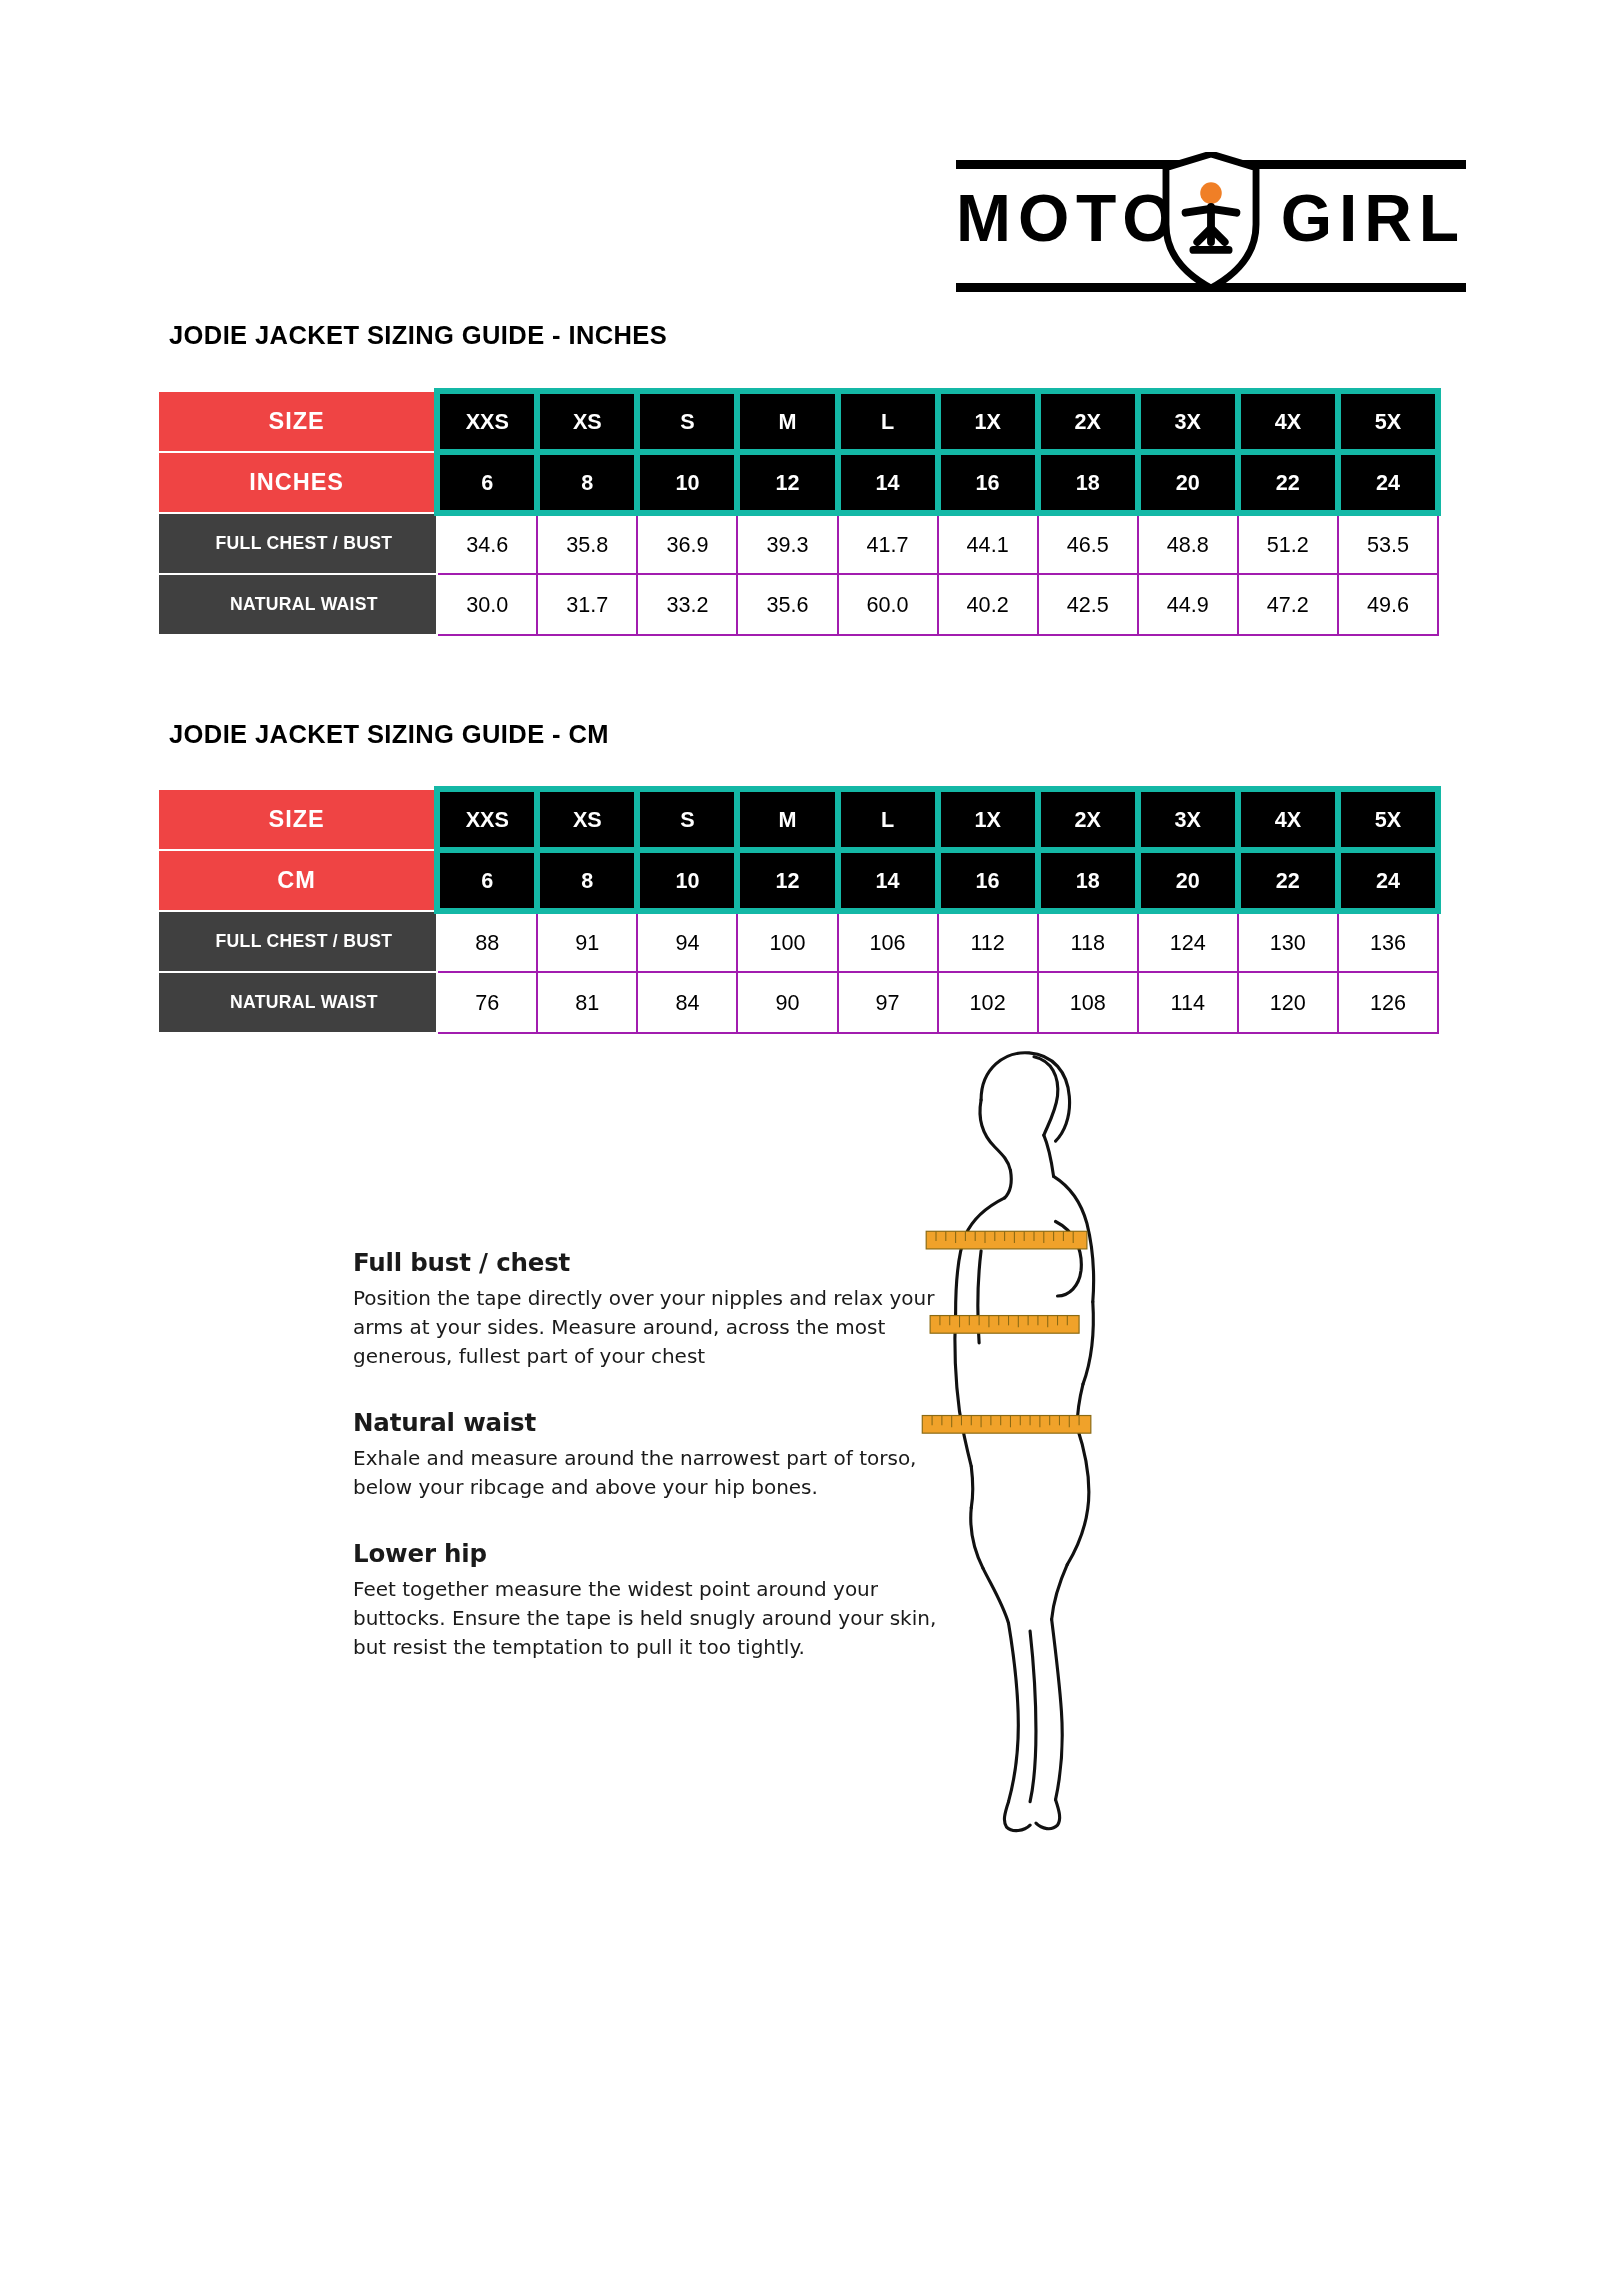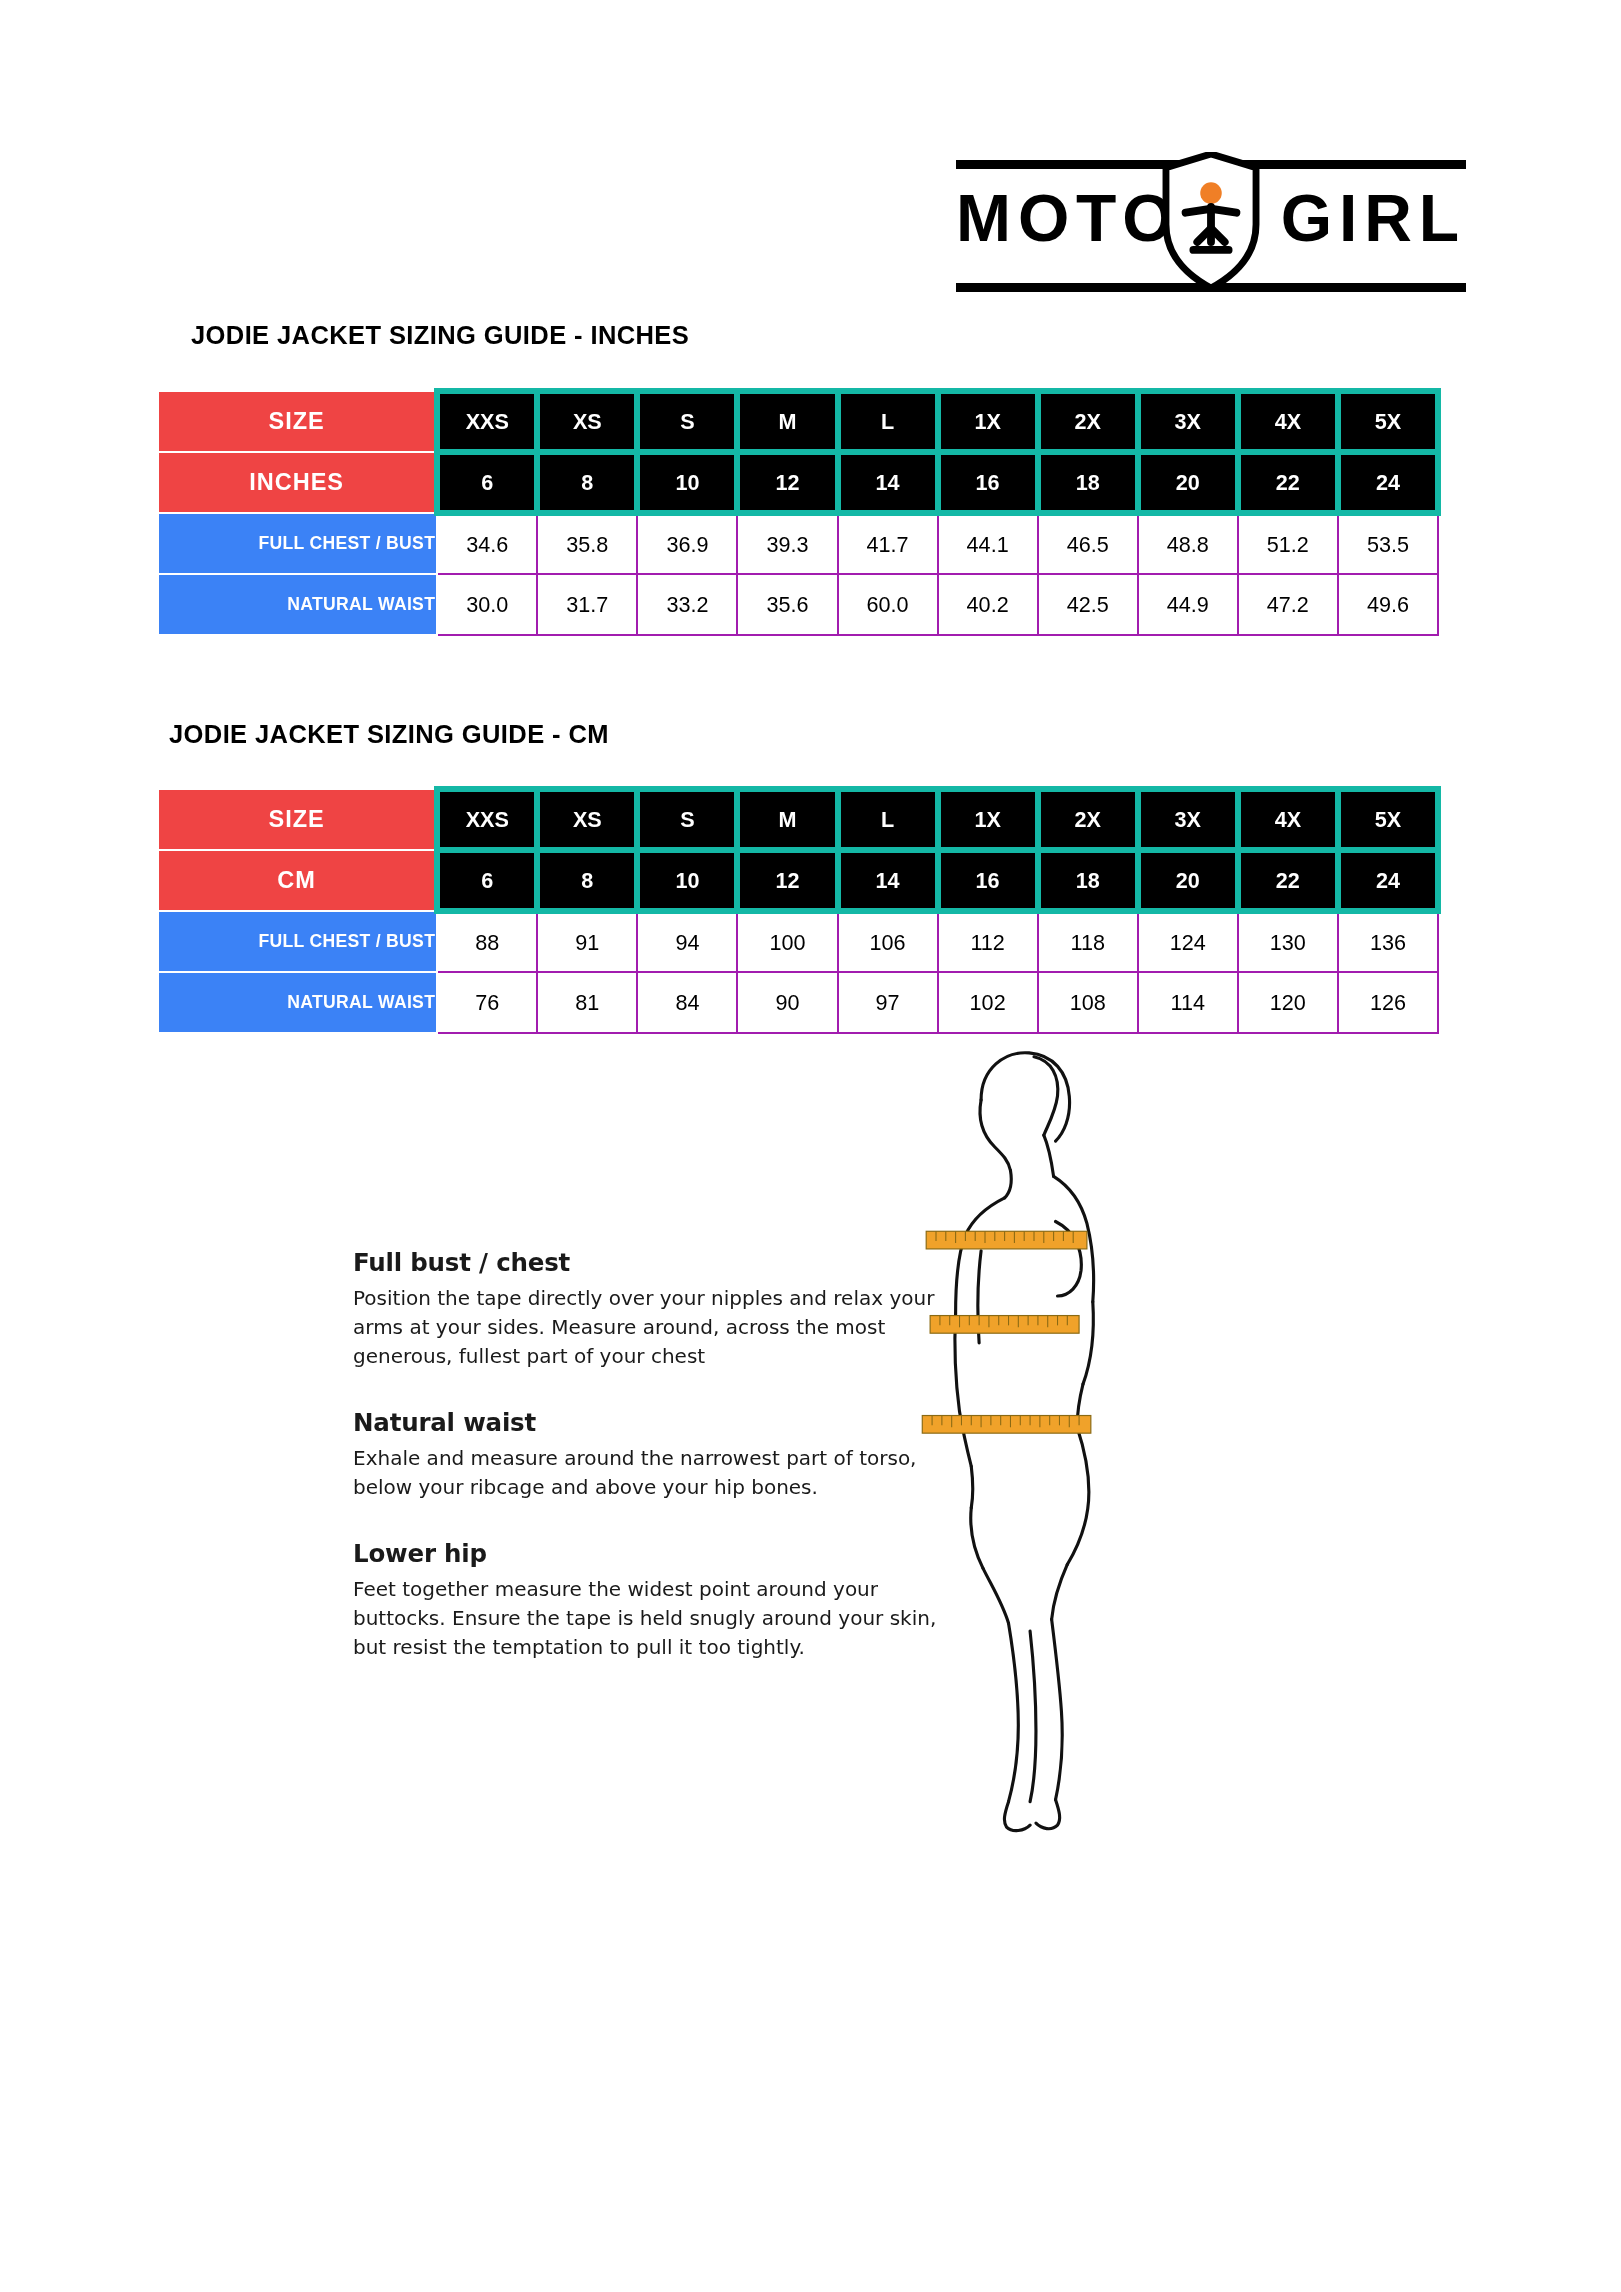--- a/index.html
+++ b/index.html
@@ -51,21 +51,21 @@
 
   
   .section-heading {
     position: absolute;
     font-weight: bold;
     font-size: 25.5px;
     letter-spacing: 0.4px;
     color: #000;
     white-space: nowrap;
   }
-  #heading-inches { left: 169px; top: 321px; margin-left: 22px; }
+  #heading-inches { left: 169px; top: 321px; }
   #heading-cm { left: 169px; top: 720px; }
 
   
   .size-table {
     position: absolute;
     border-collapse: collapse;
     table-layout: fixed;
     width: 1284px;
   }
   #table-inches { left: 157px; top: 388px; }
@@ -82,24 +82,24 @@
   .size-table col.label-col { width: 279px; }
   .size-table col.data-col { width: 100px; }
 
   td.hdr-orange {
     background: #ef4444;
     color: #ffffff;
     font-size: 23.5px;
     letter-spacing: 1px;
   }
   td.row-label {
-    background: #3b82f6;
+    background: #404040;
     color: #ffffff;
     font-size: 17.6px;
-    text-align: right;
+    text-align: center;
     padding-left: 13.7px;
     letter-spacing: 0.3px;
   }
   td.data-cell {
     background: #ffffff;
     color: #000000;
     font-weight: normal;
     font-size: 21.6px;
     border: 2px solid #a21caf;
   }

